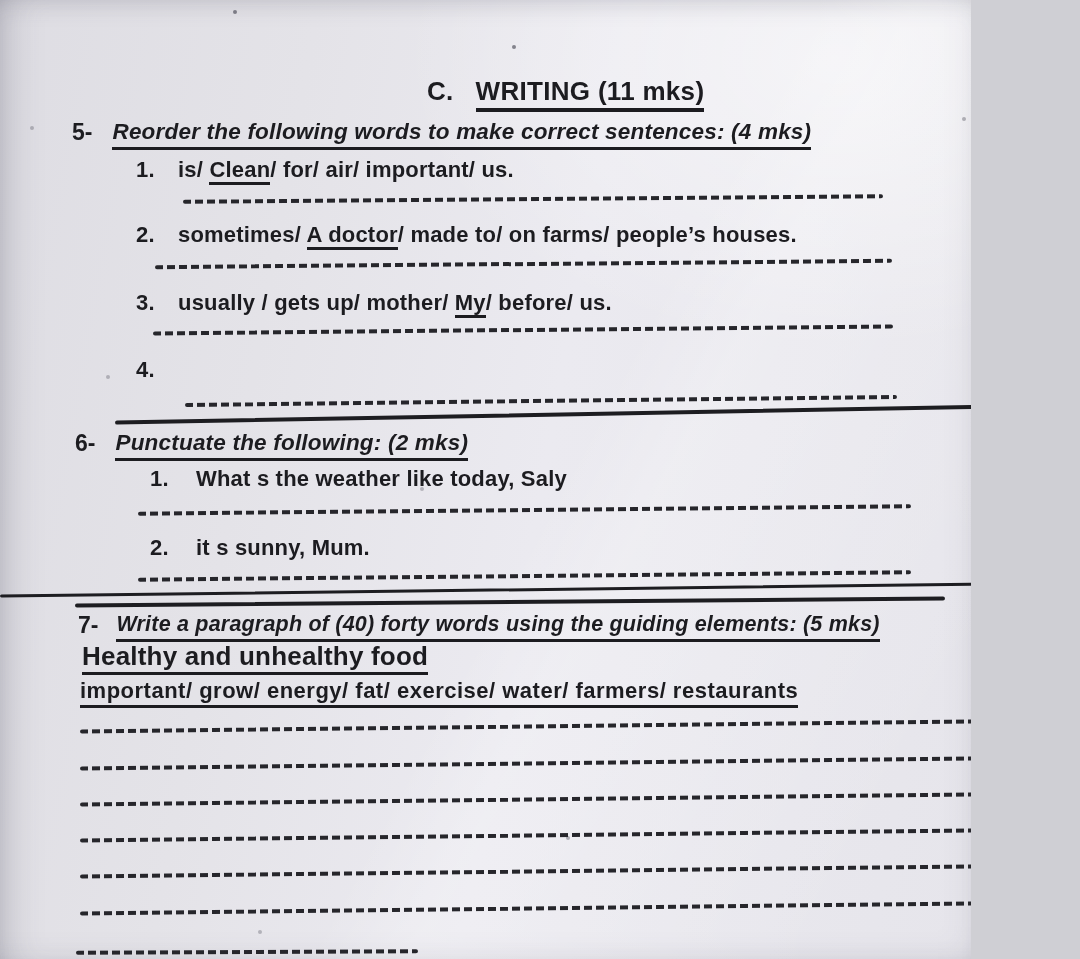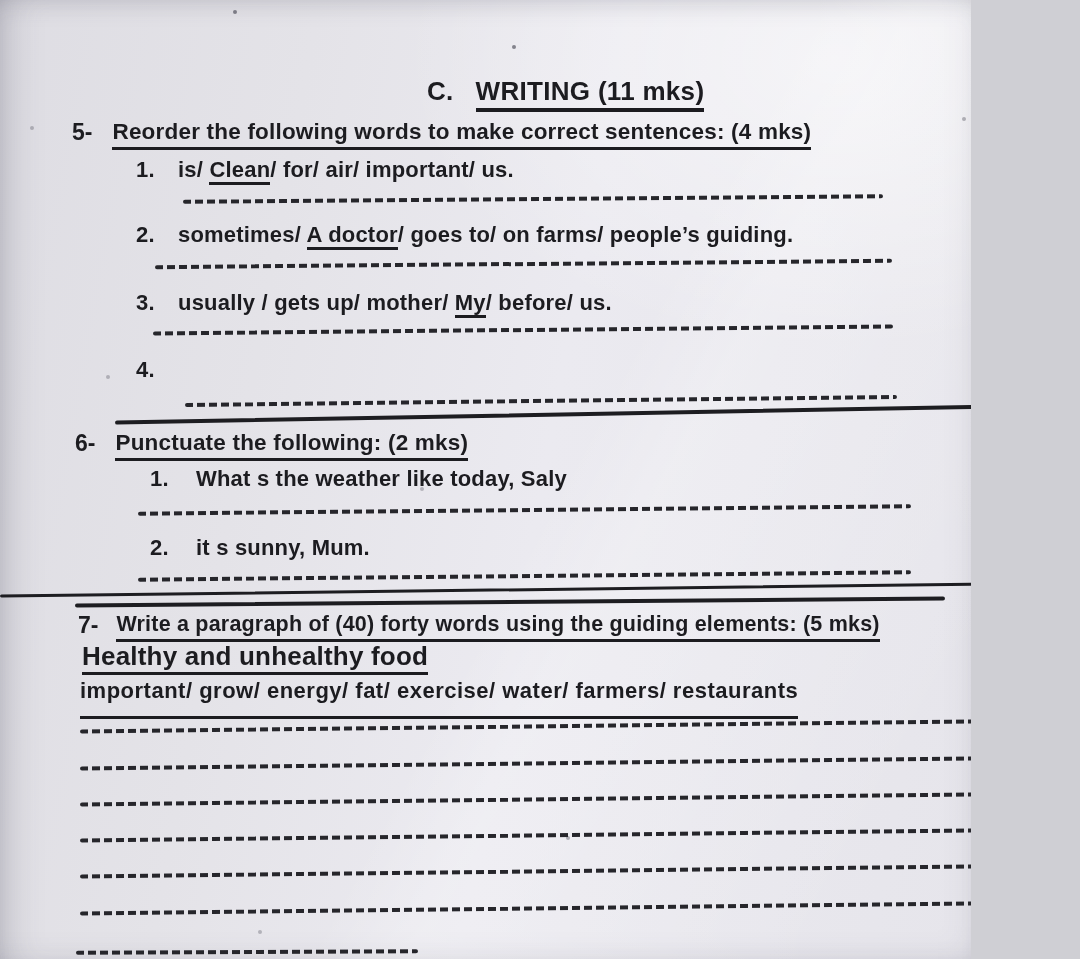--- a/index.html
+++ b/index.html
@@ -20,27 +20,27 @@
   .glare{
     position:absolute;inset:0;pointer-events:none;
     background:linear-gradient(118deg, rgba(255,255,255,0) 55%, rgba(255,255,255,.22) 62%, rgba(255,255,255,0) 90%);
   }
   .t{position:absolute;font-weight:bold;white-space:nowrap;color:#1c1c20;}
   .row{display:flex;align-items:flex-start;}
   .fs22{font-size:22px;letter-spacing:.2px;}
   .num5{display:inline-block;min-width:42px;font-size:22px;}
   .num6{display:inline-block;min-width:46px;font-size:22px;}
   .secnum{font-size:23px;margin-right:20px;}
-  .hu{border-bottom:3.5px solid currentColor;padding-bottom:2px;font-size:22.5px;letter-spacing:.2px;}
+  .hu{border-bottom:3.5px solid currentColor;padding-bottom:2px;font-size:22.5px;letter-spacing:.2px;font-style:italic;}
   .wu{border-bottom:3px solid currentColor;margin-top:36px;}
   .title{font-size:26px;letter-spacing:.3px;}
   .title .tp{margin-right:22px;}
   .title .tm{border-bottom:4px solid currentColor;padding-bottom:2px;}
   .topic{font-size:26px;border-bottom:3.5px solid currentColor;padding-bottom:1px;letter-spacing:.2px;text-align:right;}
-  .guiding{font-size:22px;border-bottom:3px solid currentColor;padding-bottom:13px;letter-spacing:.5px;}
+  .guiding{font-size:22px;border-bottom:3px solid currentColor;padding-bottom:2px;letter-spacing:.5px;}
   .dash{
     position:absolute;height:4px;border-radius:2px;
     background:repeating-linear-gradient(90deg,#26262b 0 8px,transparent 8px 12px);
   }
   .solid{position:absolute;height:4px;background:#1d1d21;border-radius:2px;}
   .speck{position:absolute;width:4px;height:4px;border-radius:50%;background:rgba(45,45,58,.55);}
 </style>
 </head>
 <body>
 
@@ -64,21 +64,21 @@
     </div>
 
   <div class="t row fs22" style="top:157px;left:136px">
       <span class="num5">1.</span>
       <span><span>is/ </span><span class="wu">Clean</span><span>/ for/ air/ important/ us.</span></span>
     </div>
   <div class="dash" style="top:197px;left:183px;width:700px;transform:rotate(-0.45deg)"></div>
 
   <div class="t row fs22" style="top:222px;left:136px">
       <span class="num5">2.</span>
-      <span><span>sometimes/ </span><span class="wu">A doctor</span><span>/ goes to/ on farms/ people’s guiding.</span></span>
+      <span><span>sometimes/ </span><span class="wu">A doctor</span><span>/ made to/ on farms/ people’s houses.</span></span>
     </div>
   <div class="dash" style="top:262px;left:155px;width:737px;transform:rotate(-0.5deg)"></div>
 
   <div class="t row fs22" style="top:290px;left:136px">
       <span class="num5">3.</span>
       <span><span>usually / gets up/ mother/ </span><span class="wu">My</span><span>/ before/ us.</span></span>
     </div>
   <div class="dash" style="top:328px;left:153px;width:740px;transform:rotate(-0.55deg)"></div>
 
   <div class="t row fs22" style="top:357px;left:136px">

